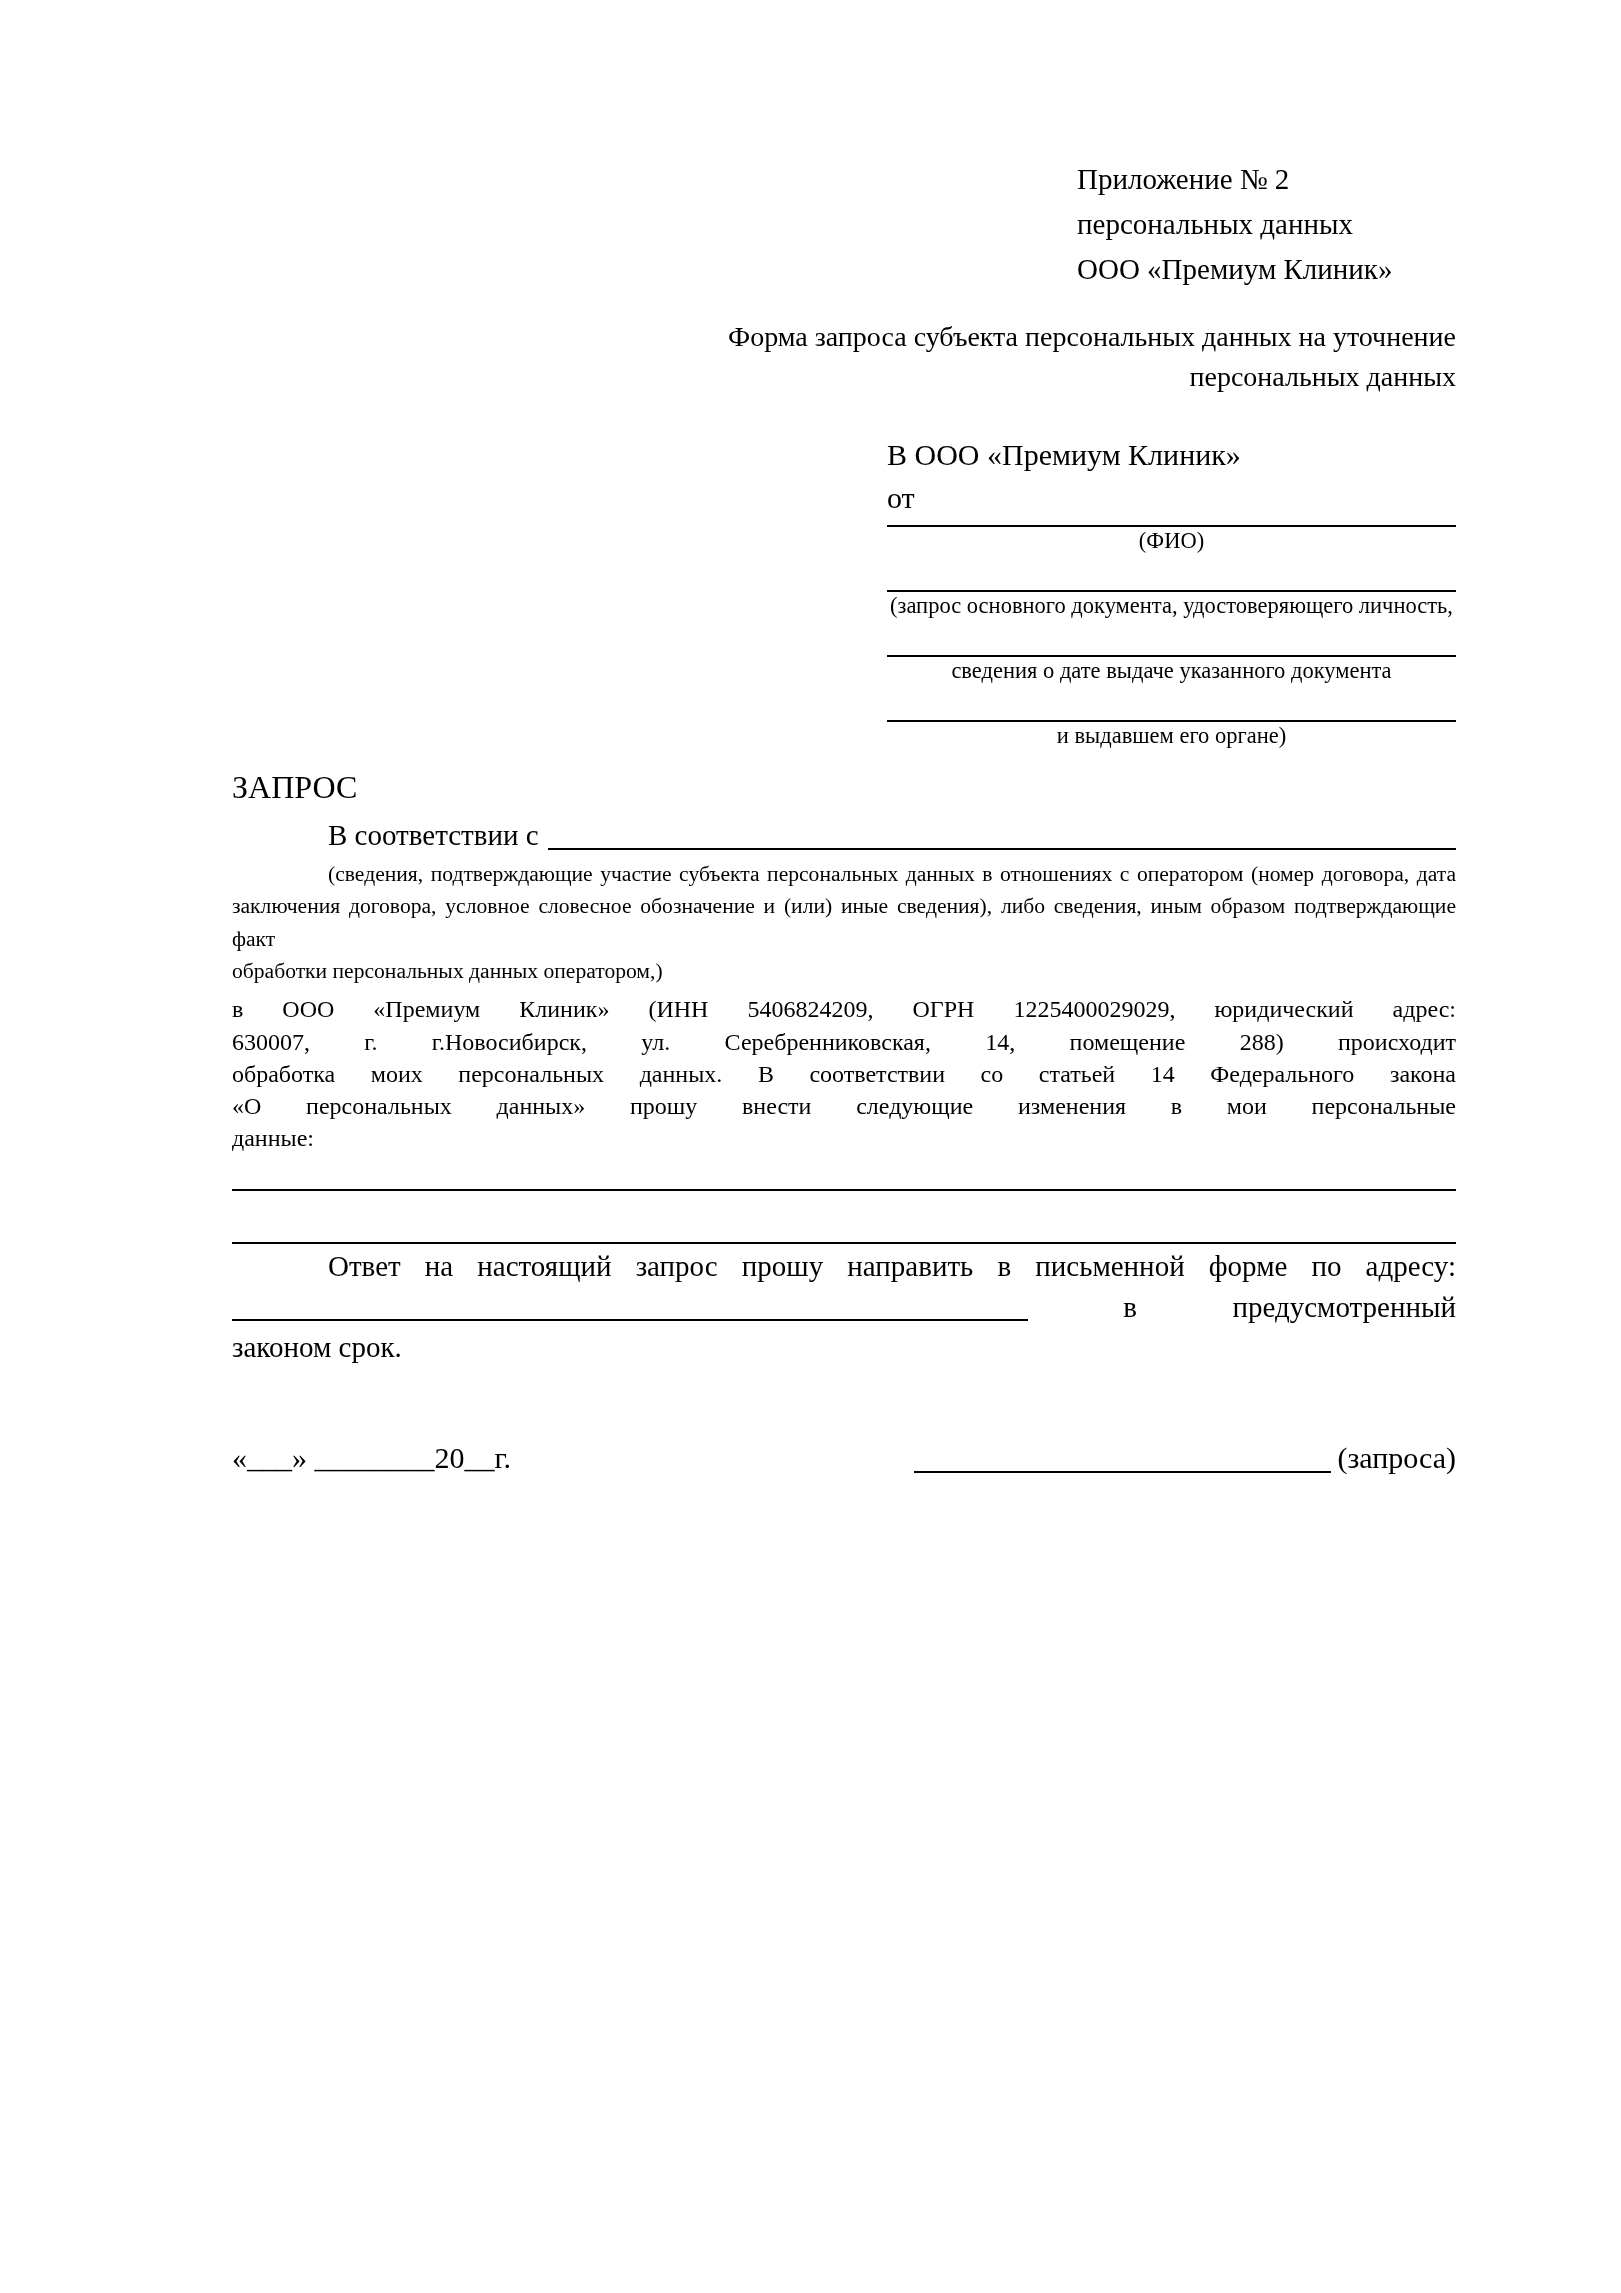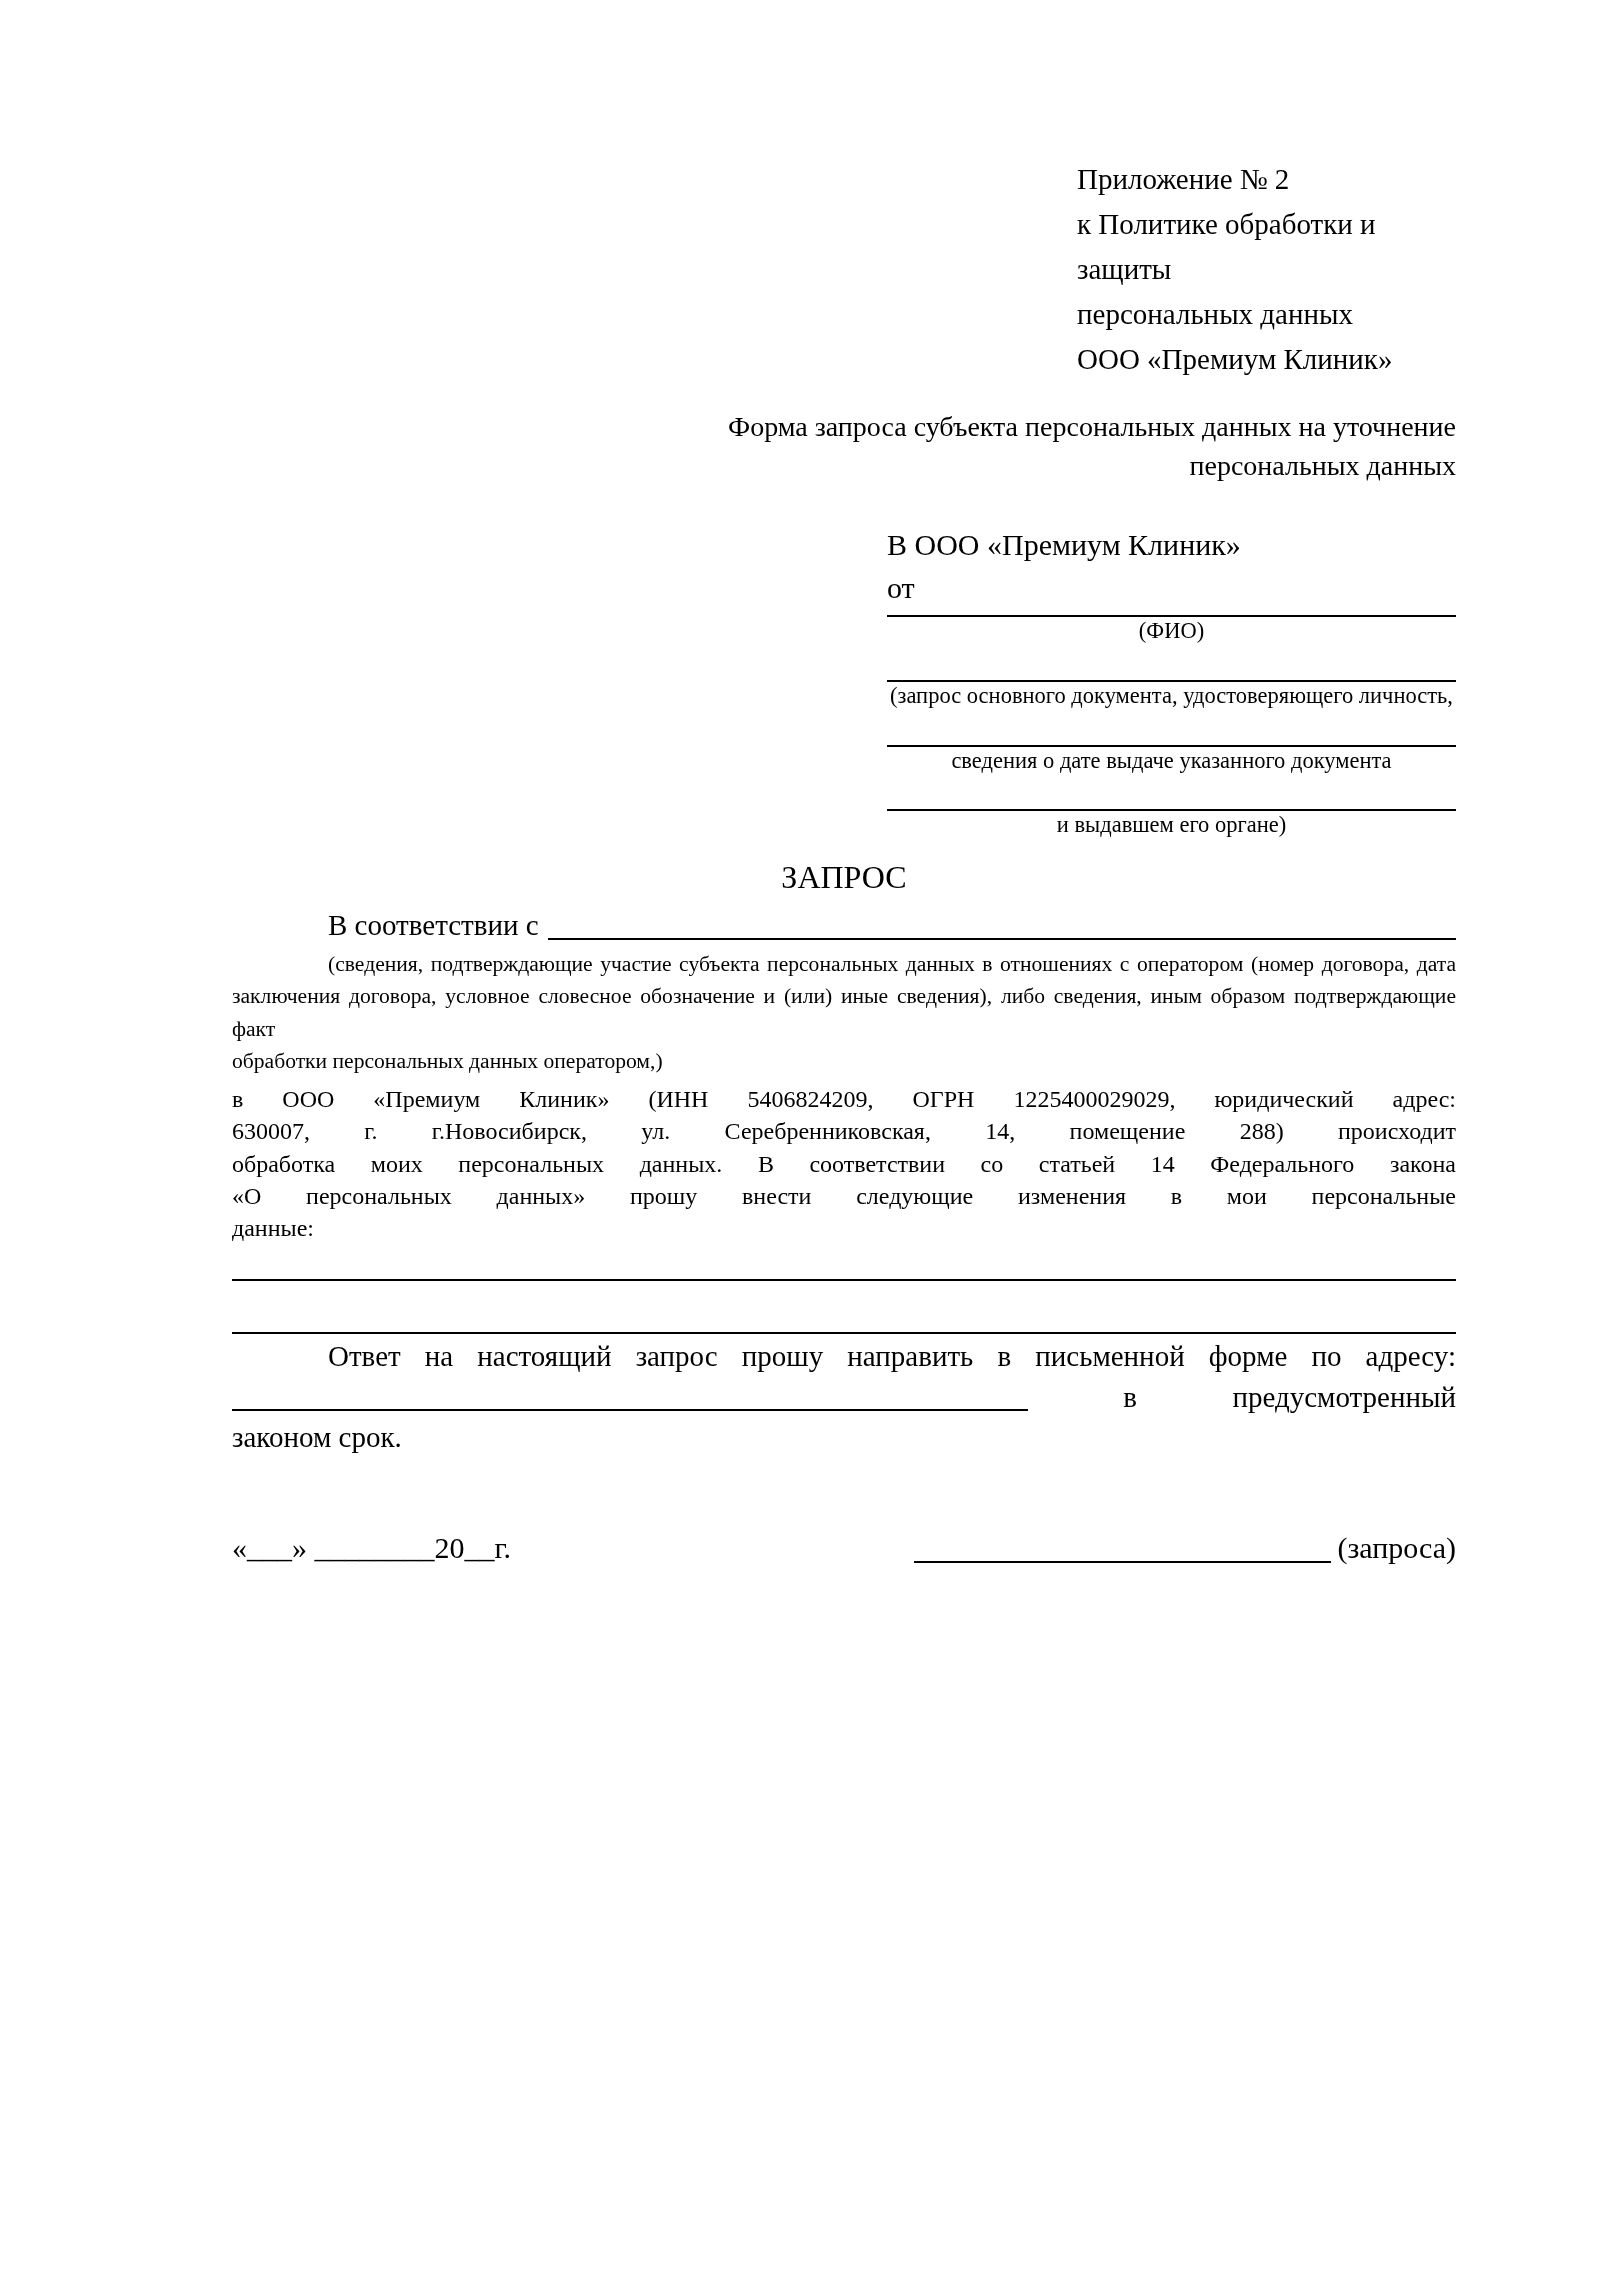--- a/index.html
+++ b/index.html
@@ -16,21 +16,21 @@
 
   .title { margin-top:25.5px; text-align:right; font-weight:normal; font-size:28px; line-height:1.4; }
 
   .addressee { margin-left:655px; margin-top:37px; font-size:30px; line-height:1.45; }
   .addressee .to { white-space:nowrap; }
   .fields { margin-left:655px; }
   .blankline { height:21.6px; border-bottom:2px solid #000; }
   .blankline.first { height:7.8px; }
   .fcaption { font-size:22.5px; line-height:27.4px; text-align:center; margin-bottom:15.7px; }
 
-  .request-heading { margin-top:15.7px; text-align:center; font-size:32px; line-height:1.4; }
+  .request-heading { margin-top:15.7px; font-size:32px; line-height:1.4; }
 
   .intro-row { margin-top:5.9px; display:flex; font-size:29px; line-height:1.4; }
   .intro-row .prefix { padding-left:96px; white-space:nowrap; }
   .intro-row .fill { flex:1 1 auto; border-bottom:2.9px solid #000; margin:0 0 5.9px 9.8px; }
 
   .footnote { margin-top:2px; font-size:21.6px; line-height:1.5; }
   .footnote .fl { text-align:justify; text-align-last:justify; }
   .footnote .fl.indent { text-indent:96px; }
   .footnote .fl.last { text-align:center; text-align-last:left; }
 
@@ -54,21 +54,20 @@
   .sign-row .sig-line { width:417px; border-bottom:2.9px solid #000; margin-bottom:5.9px; }
   .sign-row .sig-caption { white-space:nowrap; }
 </style>
 </head>
 <body>
 
 <div class="content">
 
   <div class="appendix">
     <div>Приложение № 2</div>
-    <div>к Политике обработки и защиты</div>
     <div>персональных данных</div>
     <div>ООО «Премиум Клиник»</div>
   </div>
 
   <div class="title">
     <div>Форма запроса субъекта персональных данных на уточнение</div>
     <div>персональных данных</div>
   </div>
 
   <div class="addressee">

